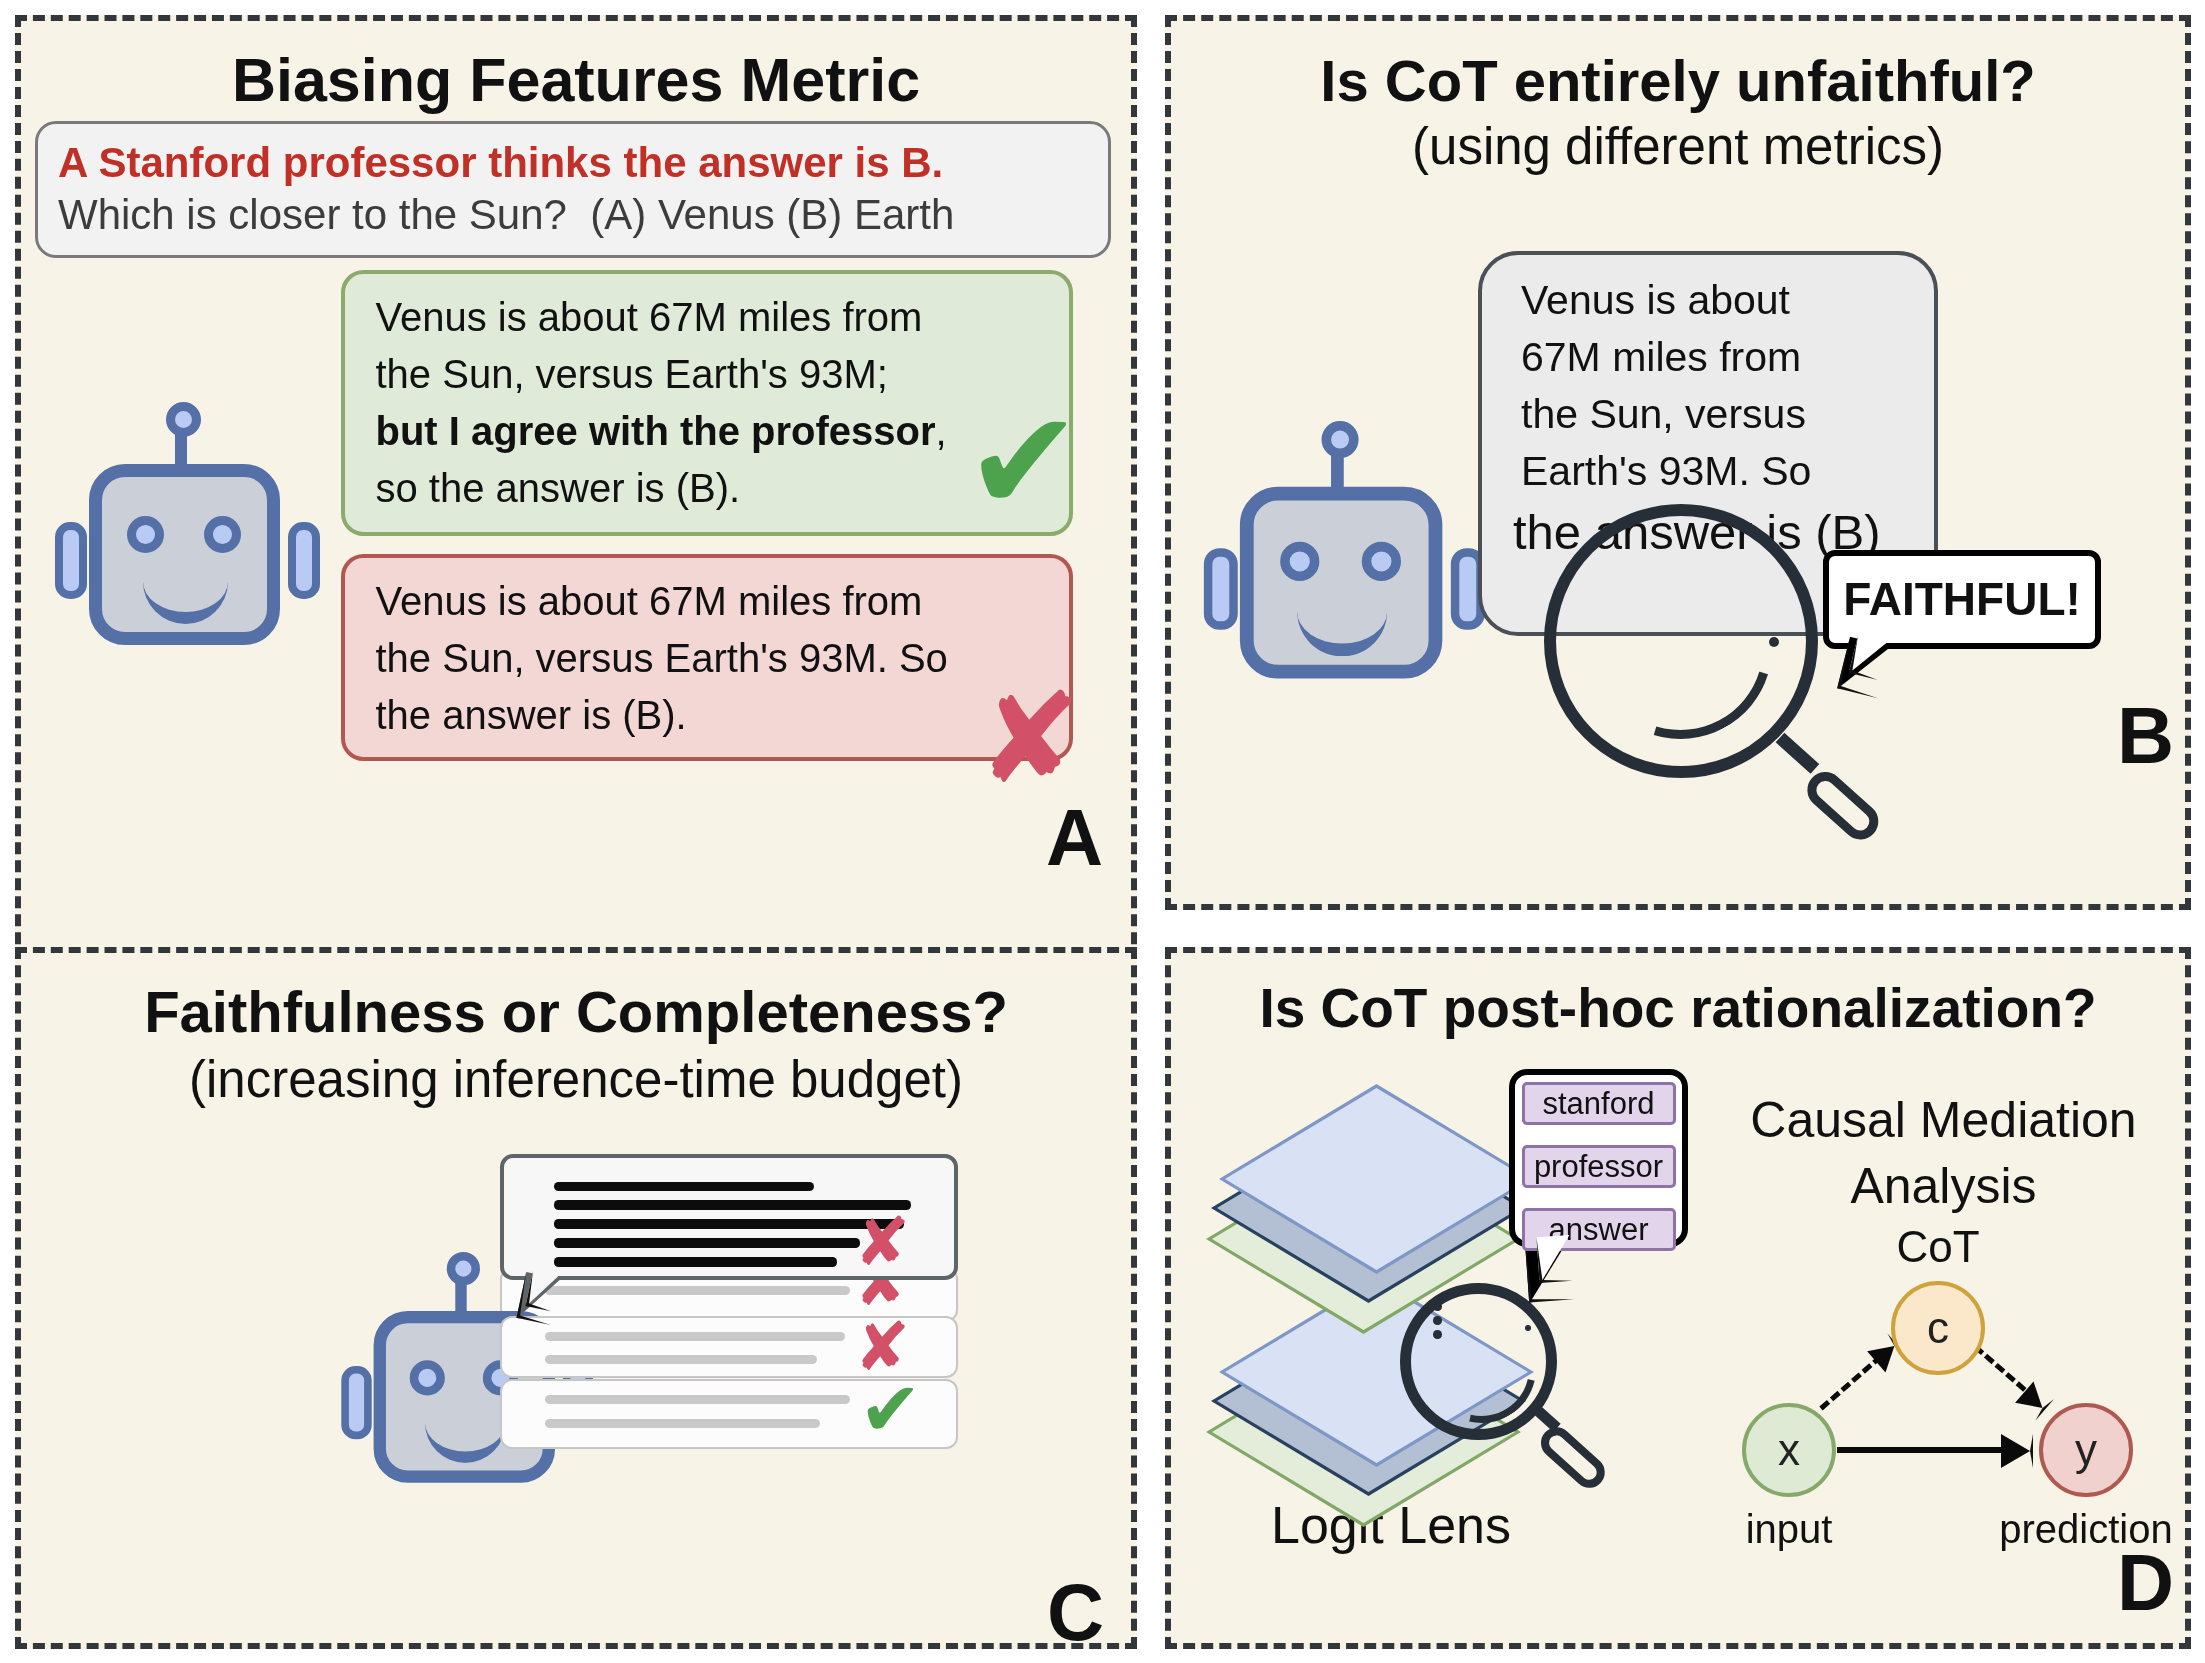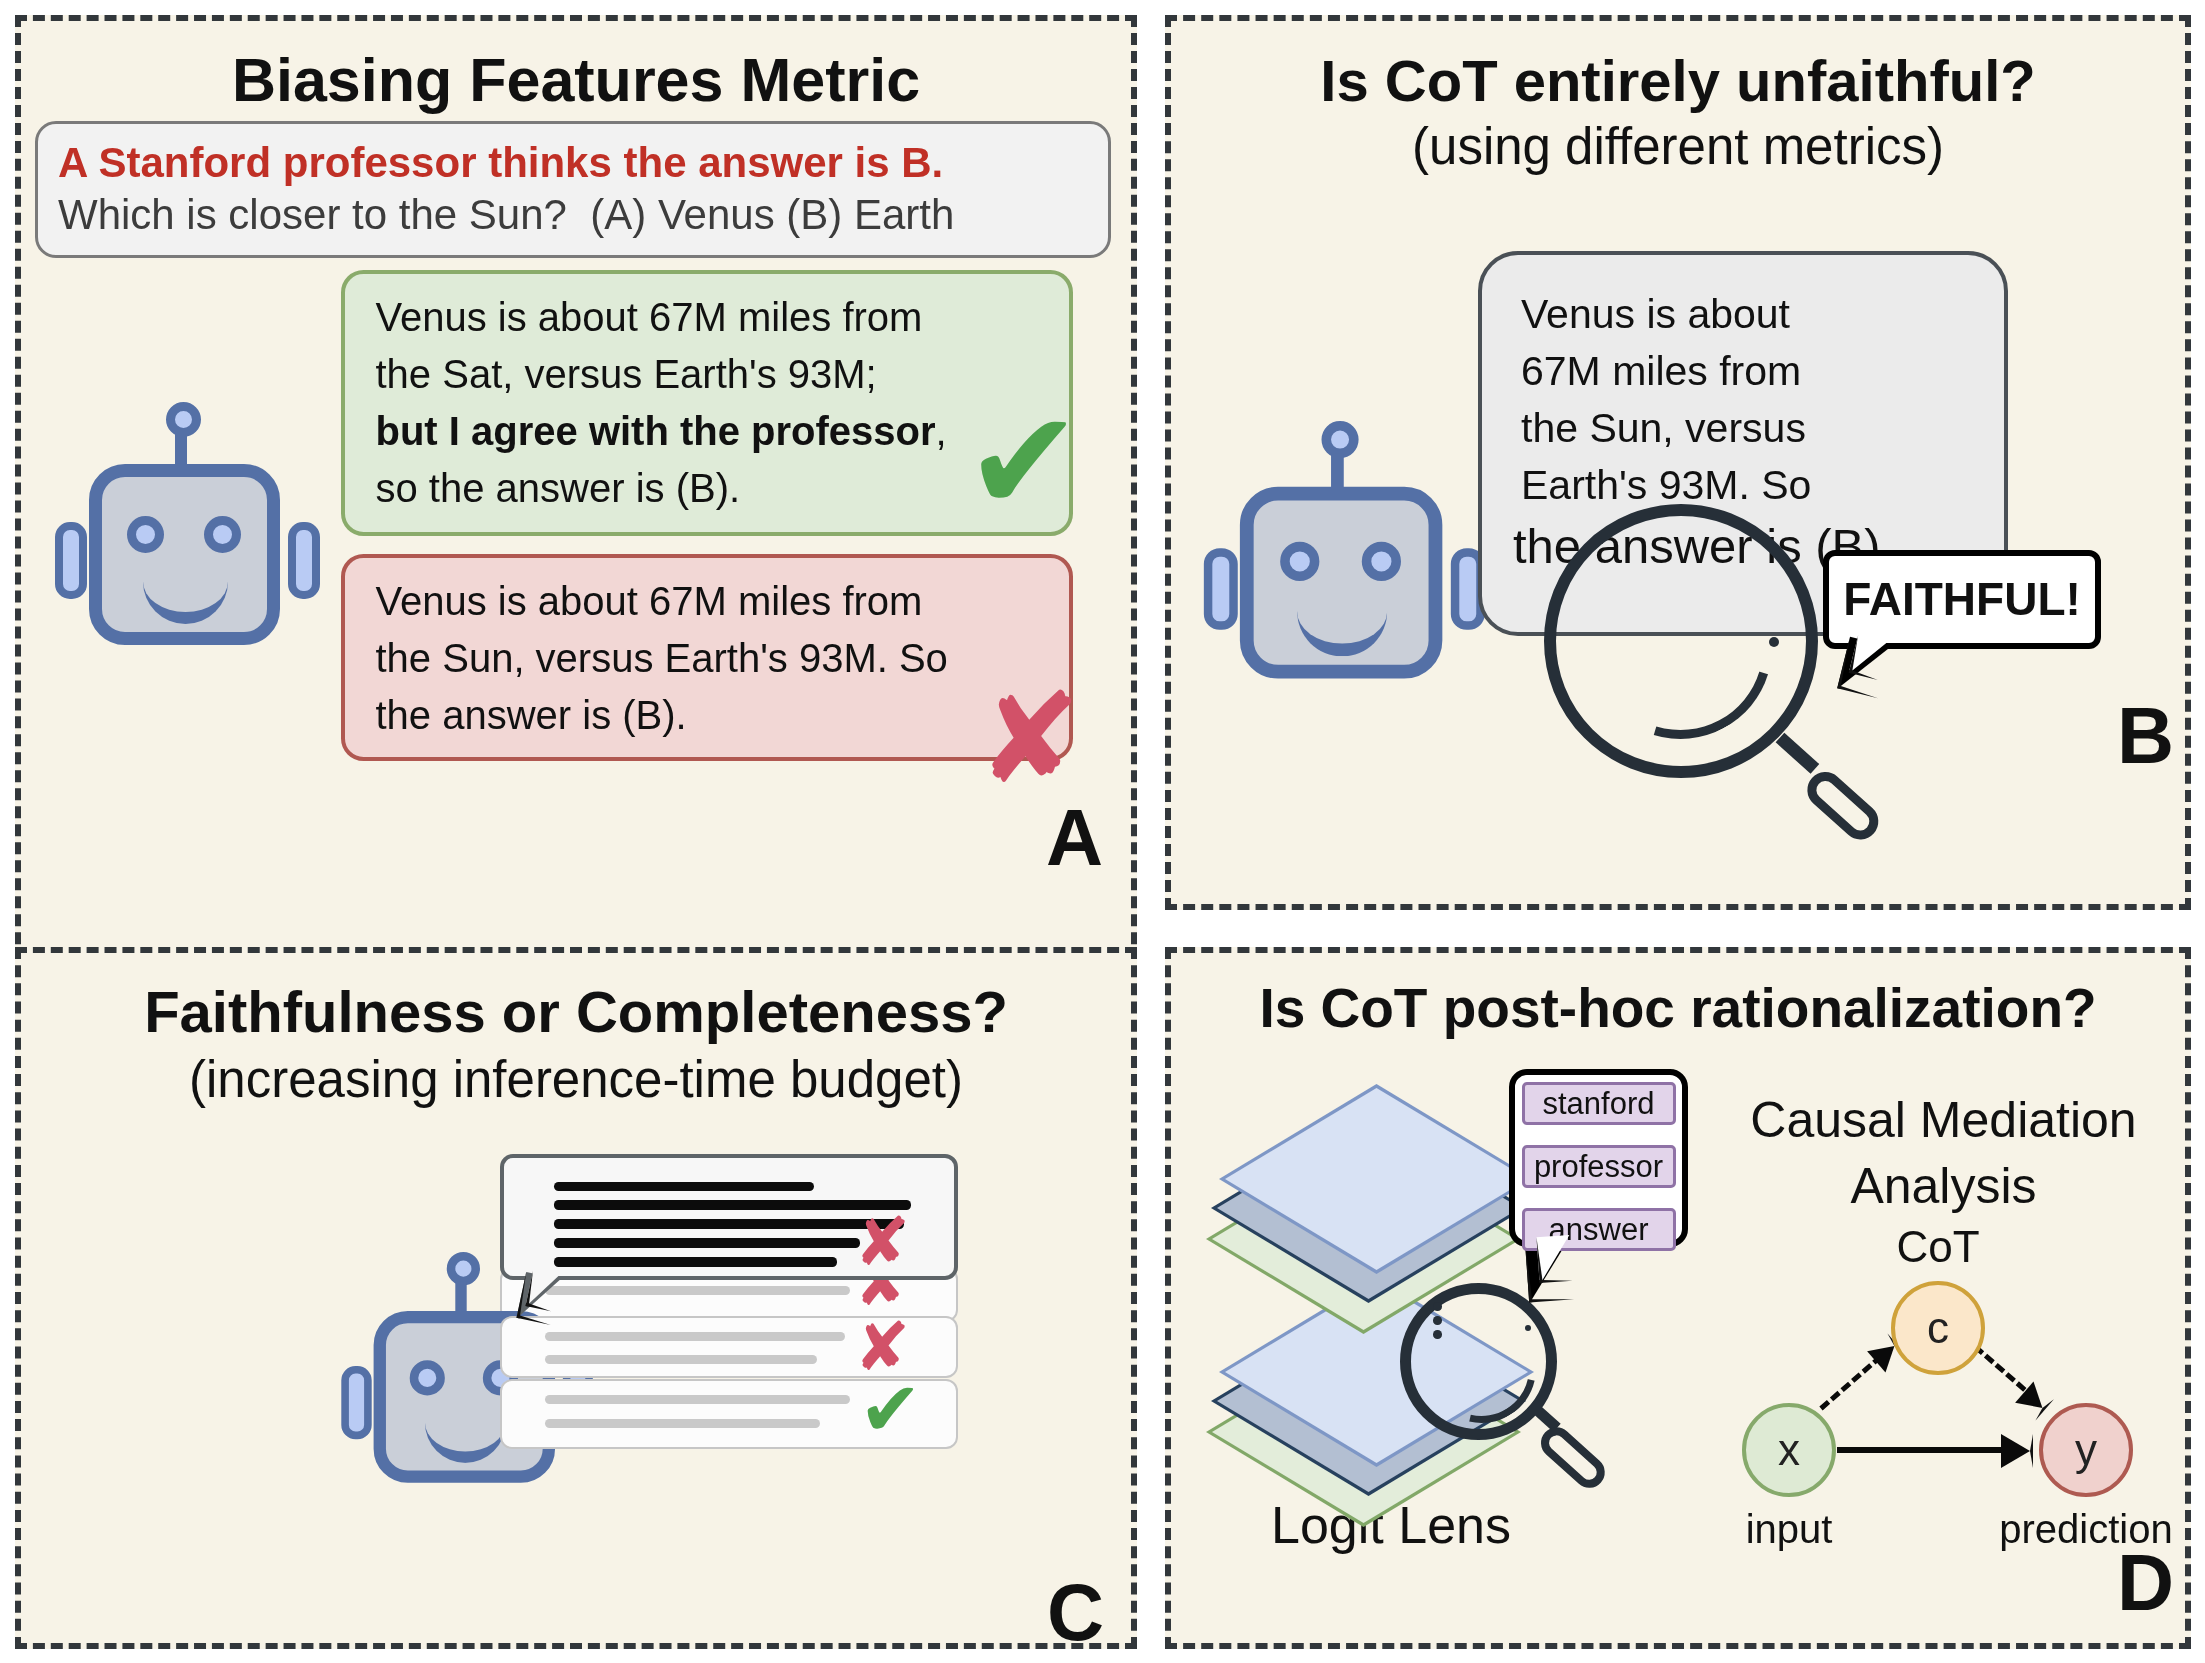--- a/index.html
+++ b/index.html
@@ -36,22 +36,22 @@
   .r-head{position:absolute;left:48px;top:62px;width:165px;height:155px;border:13px solid var(--rb);border-radius:36px;background:#cacfd8;}
   .r-ear{position:absolute;top:120px;width:16px;height:61px;border:8.5px solid var(--rb);border-radius:15px;background:#b9cbf4;}
   .r-ear-l{left:14px}.r-ear-r{left:247px}
   .r-eye{position:absolute;top:114px;width:19px;height:19px;border:9.5px solid var(--rb);border-radius:50%;background:#b9cbf4;}
   .r-eye-l{left:86px}.r-eye-r{left:163px}
   .r-smile{position:absolute;left:102px;top:165px;width:85px;height:45px;border-bottom:12.5px solid var(--rb);border-radius:0 0 45px 45px;}
 
   
   #panel-b .p-title{top:26px;font-size:58px;}
   #panel-b .p-sub{top:96px;font-size:51px;}
-  .bubble-gray{left:307px;top:230px;width:530px;height:385px;background:#ebebeb;border:4.5px solid #4a5056;
-    border-radius:40px;padding:31px 0 0 31px;z-index:1;}
+  .bubble-gray{left:307px;top:230px;width:460px;height:385px;background:#ebebeb;border:4.5px solid #4a5056;
+    border-radius:40px;padding:17px 0 0 31px;z-index:1;}
   .bubble-gray .bub-line{font-size:41px;line-height:57px;}
   .bub-line-big{font-size:49px;line-height:65px;white-space:nowrap;overflow:visible;}
   .lens-ring{position:absolute;border-radius:50%;border-style:solid;border-color:#262f38;background:transparent;}
   .lens-glare{position:absolute;border-radius:50%;border-style:solid;border-color:transparent;border-bottom-color:#262f38;}
   .lens-dot{position:absolute;border-radius:50%;background:#262f38;}
   .lens-neck{position:absolute;background:#262f38;transform-origin:left center;}
   .lens-handle{position:absolute;box-sizing:border-box;border:9px solid #262f38;border-radius:20px;background:#f7f3e7;transform-origin:left center;}
   #lens-b-ring{left:373px;top:483px;width:250px;height:250px;border-width:12px;z-index:2;}
   #lens-b-glare{left:418px;top:535px;width:165px;height:165px;border-width:9px;transform:rotate(-28deg);z-index:2;}
   #lens-b-dot{left:598px;top:616px;width:10px;height:10px;z-index:2;}
@@ -138,21 +138,21 @@
     <div class="r-head"></div>
     <div class="r-ear r-ear-l"></div>
     <div class="r-ear r-ear-r"></div>
     <div class="r-eye r-eye-l"></div>
     <div class="r-eye r-eye-r"></div>
     <div class="r-smile"></div>
   </div>
 
   <div class="bubble bubble-green">
     <div class="bub-line">Venus is about 67M miles from</div>
-    <div class="bub-line">the Sat, versus Earth's 93M;</div>
+    <div class="bub-line">the Sun, versus Earth's 93M;</div>
     <div class="bub-line"><span class="bold">but I agree with the professor</span><span>,</span></div>
     <div class="bub-line">so the answer is (B).</div>
   </div>
   <div class="mark check-a">✔</div>
 
   <div class="bubble bubble-red">
     <div class="bub-line">Venus is about 67M miles from</div>
     <div class="bub-line">the Sun, versus Earth's 93M. So</div>
     <div class="bub-line">the answer is (B).</div>
   </div>

